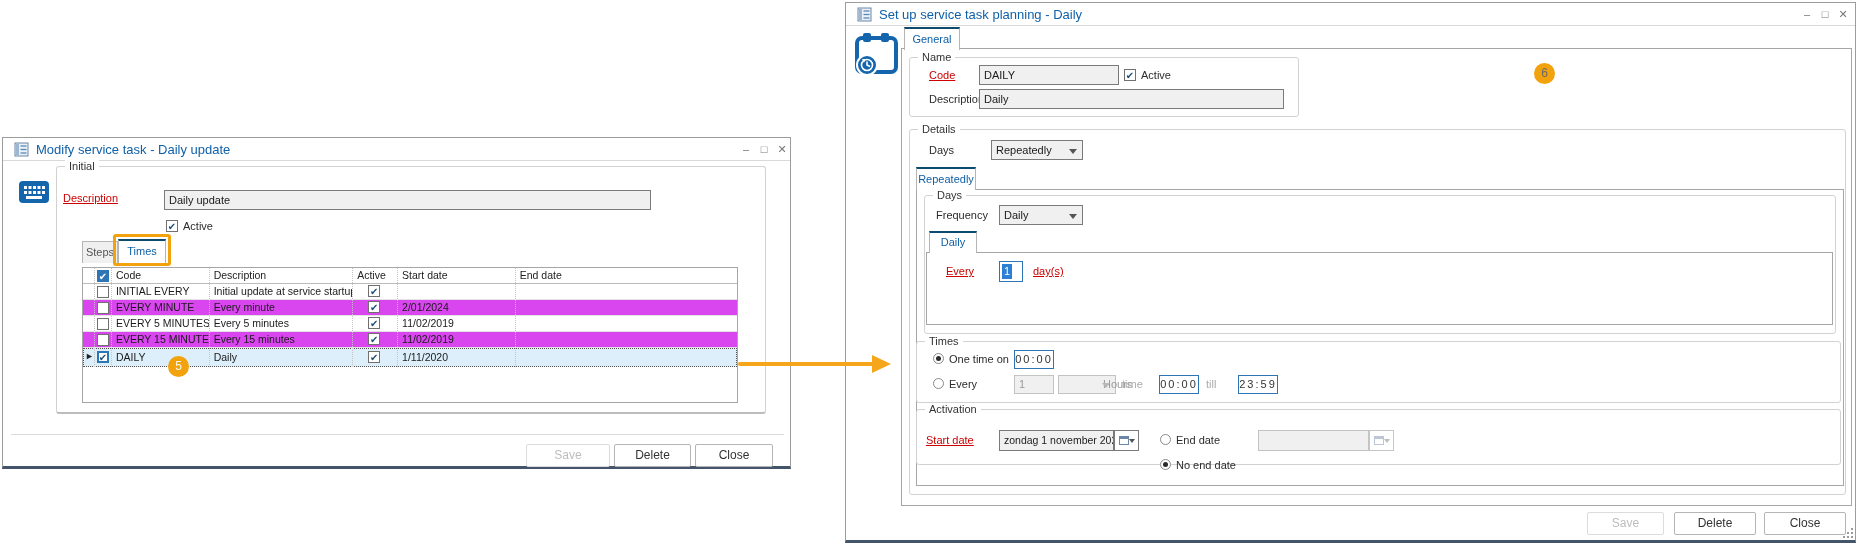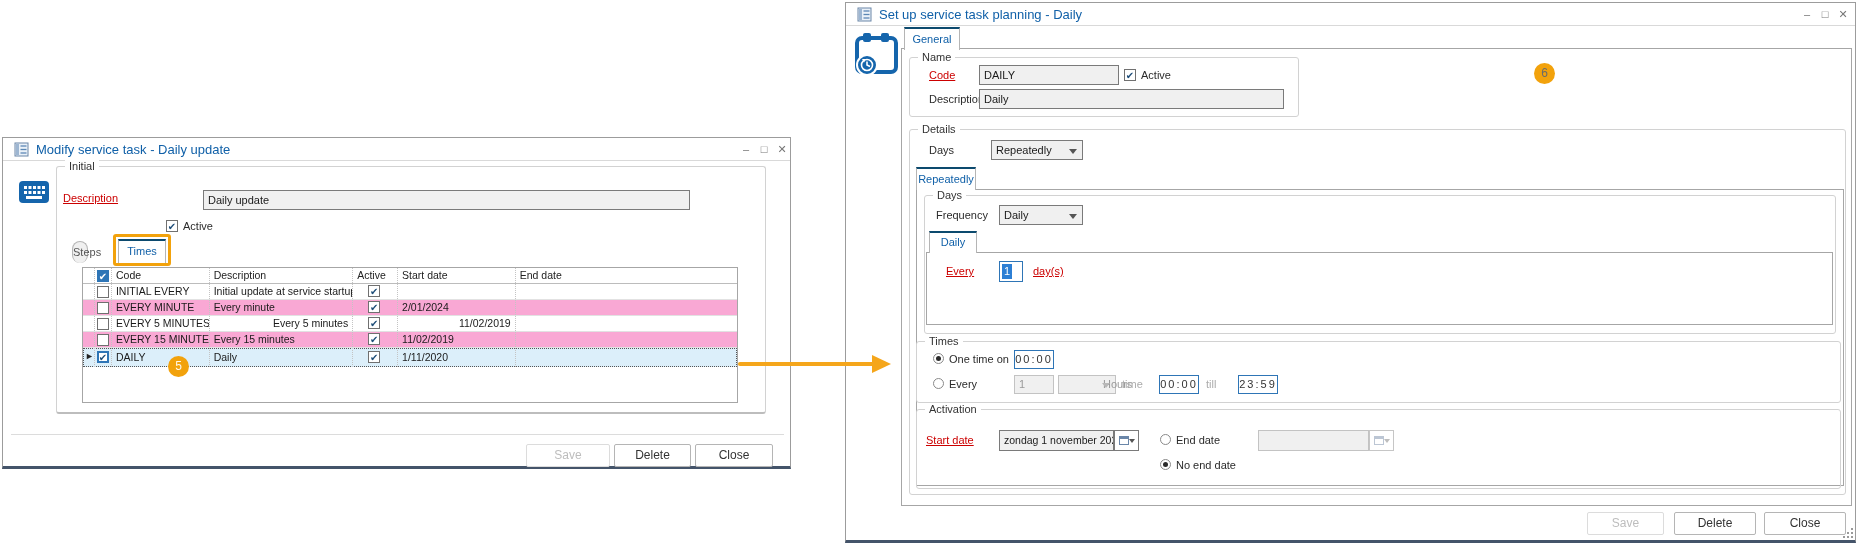--- a/index.html
+++ b/index.html
@@ -49,21 +49,21 @@
   .calbtn.disabled .mini { border-color:#bcc6d4; }
   .calbtn.disabled .car { border-top-color:#bdbdbd; }
 
   
   .grid { position:absolute; background:#fff; border:1px solid #a6a6a6; overflow:hidden; }
   .grow { position:absolute; left:0; right:0; display:flex; }
   .gcell { height:100%; border-right:1px dotted #c4c4c4; padding:0 4px; font-size:10.5px; line-height:15px; white-space:nowrap; overflow:hidden; position:relative; }
   .ghead { border-bottom:1px solid #bcbcbc; background:#fff; }
   .ghead .gcell { line-height:15px; color:#222; }
   .rowline { border-bottom:1px solid #e2e2e2; }
-  .stripe { background:#f9a8d4; }
+  .stripe { background:#d946ef; }
   .rowsel { background:#dcEFfa; outline:1px dotted #555; outline-offset:-1px; }
   .selarrow { color:#222; font-size:9px; line-height:17px; }
 
   .badge { position:absolute; width:21px; height:21px; border-radius:50%; background:#f2a20c; text-align:center; line-height:21px; font-size:12px; z-index:50; }
   .ann-rect { position:absolute; border:3px solid #f2a20c; border-radius:3px; z-index:40; }
 
   .arrow-line { position:absolute; height:4px; background:#f5a61b; border-radius:2px; z-index:60; }
   .arrow-head { position:absolute; width:0; height:0; border-top:9px solid transparent; border-bottom:9px solid transparent; border-left:19px solid #f5a61b; z-index:60; }
 
   .grip { position:absolute; right:2px; bottom:2px; width:10px; height:10px; }
@@ -104,26 +104,26 @@
           <rect x="24" y="15" width="3" height="3"></rect>
         <rect x="8" y="20" width="16" height="3"></rect>
       </g>
     </svg>
 
     <div class="grp" style="left:53px; top:28px; width:710px; height:248px; border-bottom:2px solid #bdbdbd;">
       <span class="grp-label">Initial</span>
     </div>
 
     <div class="redlbl" style="position:absolute; left:60px; top:54px;">Description</div>
-    <div class="fld" style="left:161px; top:52px; width:487px; height:20px;margin-left:39px;">Daily update</div>
+    <div class="fld" style="left:161px; top:52px; width:487px; height:20px;">Daily update</div>
 
     <div class="chk checked" style="left:163px; top:82px;"></div>
     <div class="lbl" style="position:absolute; left:180px; top:82px;">Active</div>
 
-    <div class="tab" style="left:69px; top:103px; width:16px; height:22px; line-height:20px;border-radius:8px;">Steps</div>
+    <div class="tab" style="left:79px; top:103px; width:36px; height:22px; line-height:20px;">Steps</div>
     <div class="tab sel" style="left:115px; top:101px; width:48px; height:24px; line-height:21px;">Times</div>
     <div class="ann-rect" style="left:110px; top:96px; width:58px; height:32px;"></div>
 
     <div class="grid" style="left:79px; top:129px; width:656px; height:136px;">
 
       <div class="grow ghead" style="top:0; height:16px;">
         <div class="gcell" style="width:12px;"></div>
         <div class="gcell" style="width:17px;">
             <span class="chk filled checked" style="left:2px; top:2px;"></span>
           </div>
@@ -155,21 +155,21 @@
           </div>
         <div class="gcell" style="width:98px;">EVERY MINUTE</div>
         <div class="gcell" style="width:144px;">Every minute</div>
         <div class="gcell" style="width:45px;">
             <span class="chk checked" style="left:15px; top:1px;"></span>
           </div>
         <div class="gcell" style="width:118px;">2/01/2024</div>
         <div class="gcell" style="width:222px; border-right:none;"></div>
       </div>
 
-      <div class="grow rowline" style="top:48px; height:16px;text-align:right;">
+      <div class="grow rowline" style="top:48px; height:16px;">
         <div class="gcell" style="width:12px;"></div>
         <div class="gcell" style="width:17px;">
             <span class="chk" style="left:2px; top:2px;"></span>
           </div>
         <div class="gcell" style="width:98px;">EVERY 5 MINUTES</div>
         <div class="gcell" style="width:144px;">Every 5 minutes</div>
         <div class="gcell" style="width:45px;">
             <span class="chk checked" style="left:15px; top:1px;"></span>
           </div>
         <div class="gcell" style="width:118px;">11/02/2019</div>
@@ -296,21 +296,21 @@
     <div class="fld disabled" style="left:168px; top:372px; width:40px; height:19px; line-height:17px;">1</div>
     <div class="dd disabled" style="left:212px; top:372px; width:58px; height:19px; line-height:17px;">
       <span>Hours</span>
       <span class="car" style="top:7px;"></span>
     </div>
     <div class="graylbl" style="position:absolute; left:276px; top:375px;">time</div>
     <div class="timefld" style="left:313px; top:372px; width:40px; height:19px;">00:00</div>
     <div class="graylbl" style="position:absolute; left:360px; top:375px;">till</div>
     <div class="timefld" style="left:392px; top:372px; width:40px; height:19px;">23:59</div>
 
-    <div class="grp" style="left:70px; top:406px; width:925px; height:80px;">
+    <div class="grp" style="left:70px; top:406px; width:925px; height:56px;">
       <span class="grp-label">Activation</span>
     </div>
     <div class="redlbl" style="position:absolute; left:80px; top:431px;">Start date</div>
     <div class="fld" style="left:153px; top:427px; width:115px; height:21px; line-height:19px; font-size:10.5px;">zondag 1 november 2020</div>
     <div class="calbtn" style="left:268px; top:427px; height:21px;">
       <span class="mini"></span>
       <span class="car"></span>
     </div>
     <div class="radio" style="left:314px; top:431px;"></div>
     <div class="lbl" style="position:absolute; left:330px; top:431px;">End date</div>

